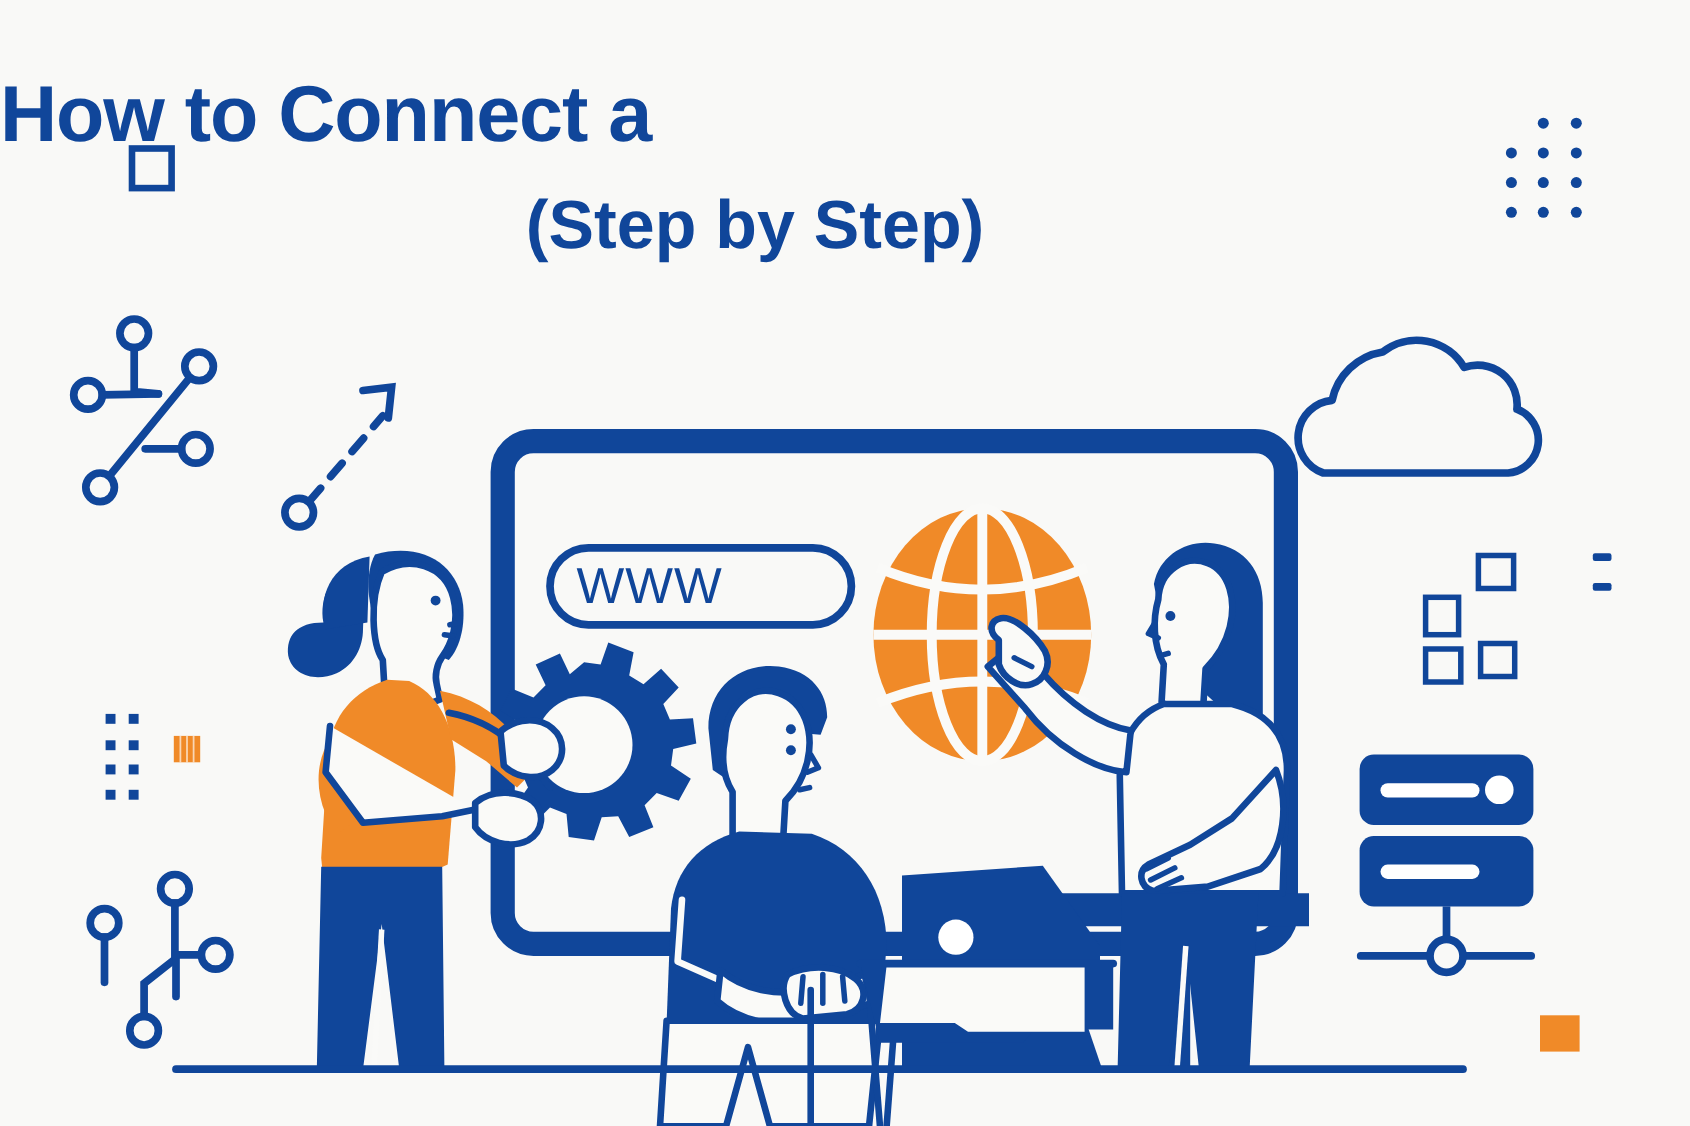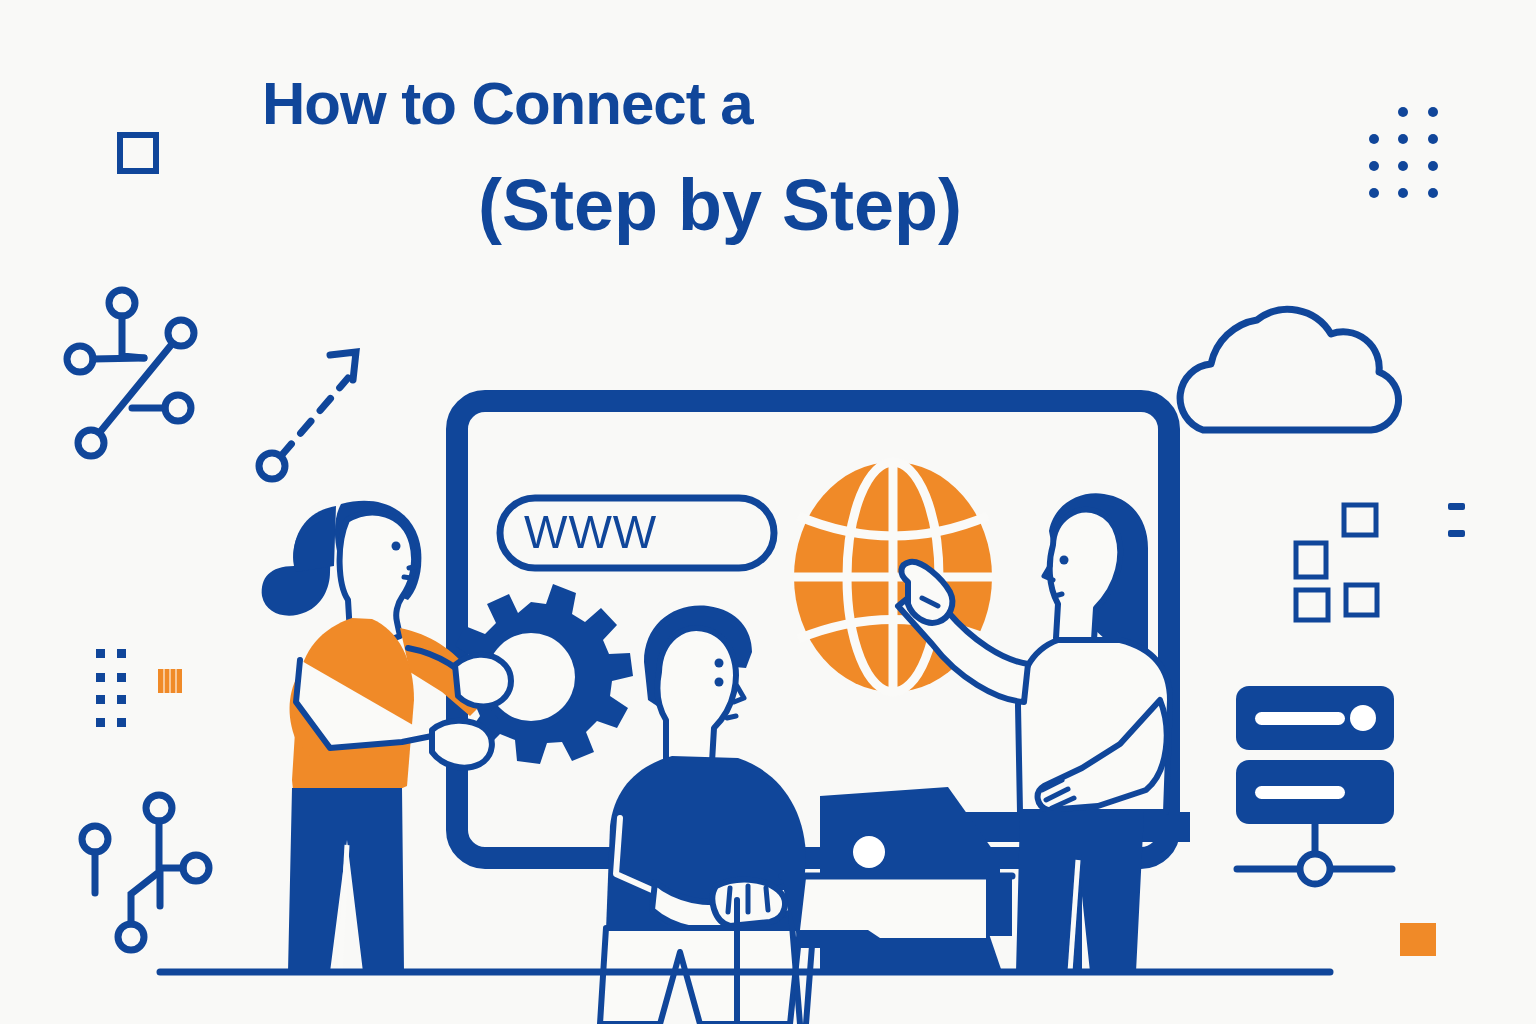--- a/index.html
+++ b/index.html
@@ -15,32 +15,31 @@
 
   .title-block{
     position:absolute;left:0;top:46px;width:1536px;
     text-align:left;pointer-events:none;
   }
   .title-line{
     display:block;
     color:#10469A;
     font-family:"Liberation Sans", sans-serif;
     font-weight:700;
-    font-size:60px;
+    font-size:72px;
     line-height:116px;
     letter-spacing:-1px;
-    padding-left:262px;
     white-space:nowrap;
   }
   .subtitle-line{
     display:block;
     color:#10469A;
     font-family:"Liberation Sans", sans-serif;
     font-weight:700;
-    font-size:72px;
+    font-size:62px;
     line-height:86px;
     padding-left:478px;
     white-space:nowrap;
   }
 </style>
 </head>
 <body>
 
 <div id="stage">
 

